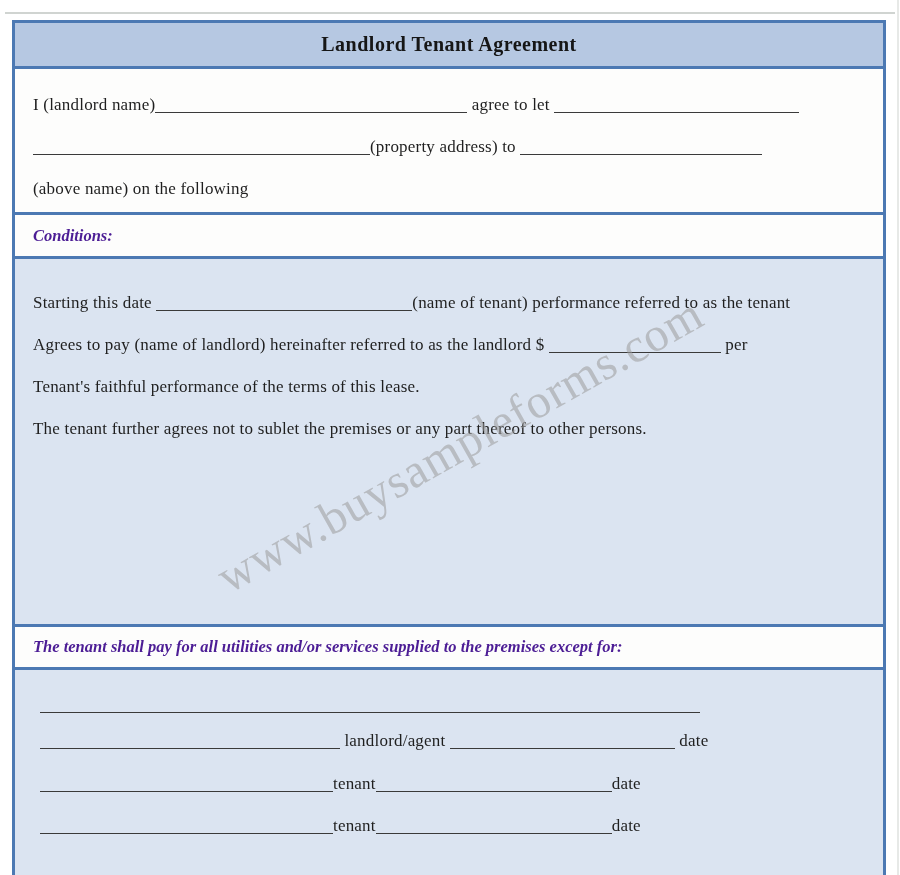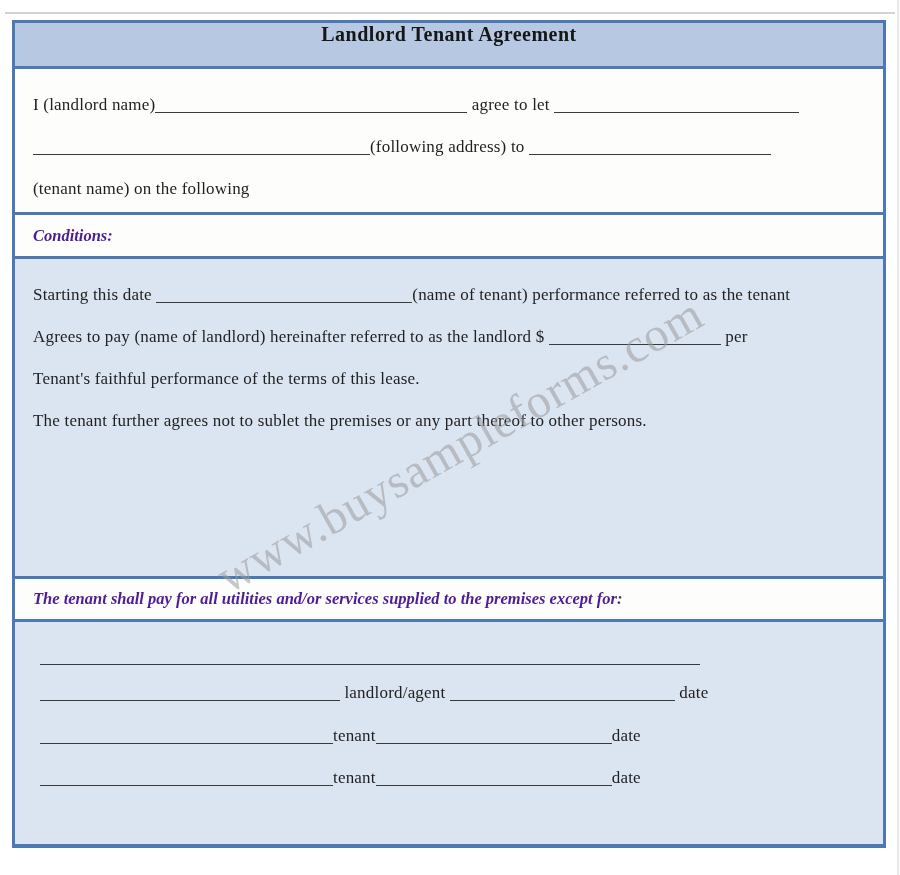--- a/index.html
+++ b/index.html
@@ -31,35 +31,35 @@
   .form{
     position:absolute;left:12px;top:20px;width:874px;
     border:3px solid var(--border);
     border-bottom-width:4px;
     background:var(--paper);
   }
   .row{border-bottom:3px solid var(--border);}
   .row:last-child{border-bottom:none;}
   .titlebar{
     height:46px;background:var(--header-fill);
-    display:flex;justify-content:center;
+    display:flex;align-items:center;justify-content:center;
   }
   .titlebar .title{
     font-size:20px;font-weight:bold;letter-spacing:.5px;color:#161616;
   }
   .label-row{
     display:flex;align-items:center;padding-left:18px;
     background:var(--paper);
     font-weight:bold;font-style:italic;font-size:16.5px;color:#4c1d95;
   }
   .cond-label-row{height:44px;}
   .util-label-row{height:43px;}
   .sec{font-size:17px;letter-spacing:.2px;}
   .sec-intro{height:146px;background:var(--paper);padding:12px 10px 0 18px;}
-  .sec-body{height:320px;background:var(--section-fill);padding:8px 10px 0 18px;}
+  .sec-body{height:368px;background:var(--section-fill);padding:16px 10px 0 18px;}
   .sec-sign{height:222px;background:var(--section-fill);padding:0 10px 4px 25px;}
   .line{
     height:42px;display:flex;align-items:flex-end;white-space:pre;
   }
   .sec-intro .line:first-child{height:34px;}
   .sec-body  .line:first-child{height:38px;}
   .sec-sign  .line:nth-child(1){height:45px;}
   .sec-sign  .line:nth-child(2){height:36px;}
   .sec-sign  .line:nth-child(3){height:43px;}
   .blank{
@@ -84,22 +84,22 @@
 <div class="right-edge"></div>
 
 <div class="form">
 
   <div class="row titlebar">
     <span class="title">Landlord Tenant Agreement</span>
   </div>
 
   <div class="row sec sec-intro">
       <div class="line"><span class="seg">I (landlord name)</span><span class="blank" style="width: 312px;"></span><span class="seg"> agree to let </span><span class="blank" style="width: 245px;"></span></div>
-      <div class="line"><span class="blank" style="width: 337px;"></span><span class="seg">(following address) to </span><span class="blank" style="width: 242px;"></span></div>
-      <div class="line"><span class="seg">(tenant name) on the following</span></div>
+      <div class="line"><span class="blank" style="width: 337px;"></span><span class="seg">(property address) to </span><span class="blank" style="width: 242px;"></span></div>
+      <div class="line"><span class="seg">(above name) on the following</span></div>
     </div>
 
   <div class="row label-row cond-label-row">
     <span>Conditions:</span>
   </div>
 
   <div class="row sec sec-body">
       <div class="line"><span class="seg">Starting this date </span><span class="blank" style="width: 256px;"></span><span class="seg">(name of tenant) performance referred to as the tenant</span></div>
       <div class="line"><span class="seg">Agrees to pay (name of landlord) hereinafter referred to as the landlord $ </span><span class="blank" style="width: 172px;"></span><span class="seg"> per</span></div>
       <div class="line"><span class="seg">Tenant's faithful performance of the terms of this lease.</span></div>

